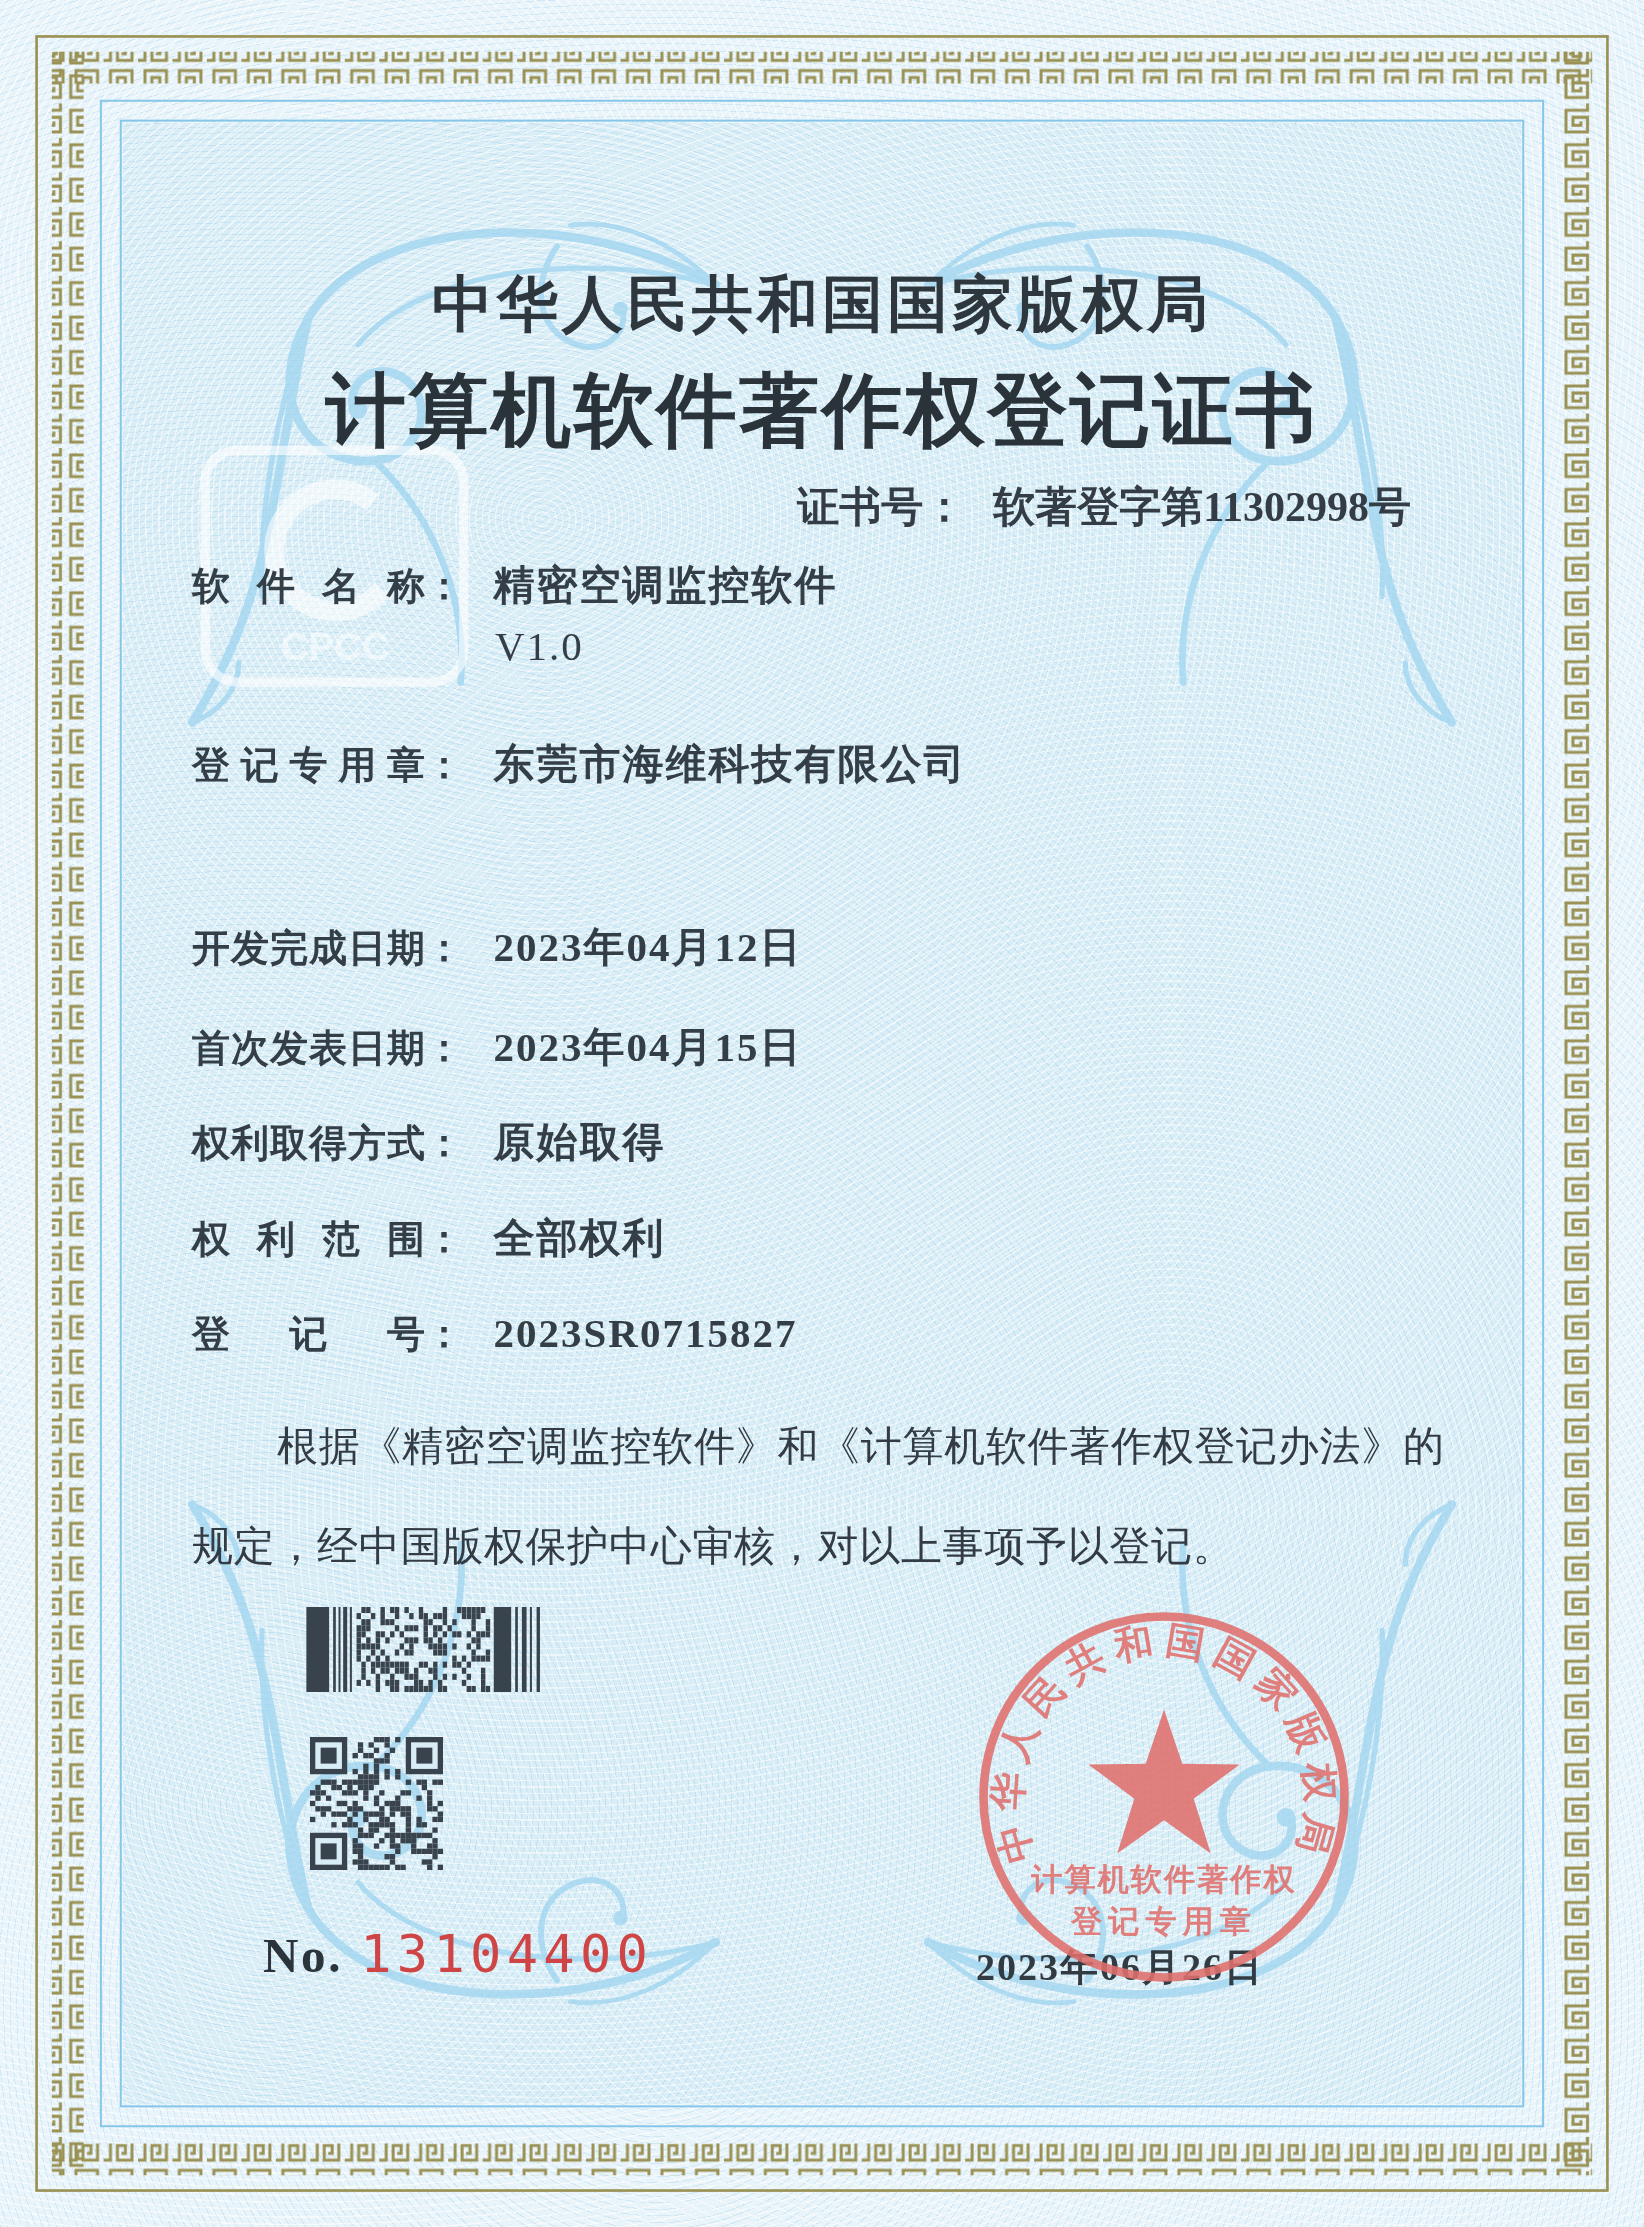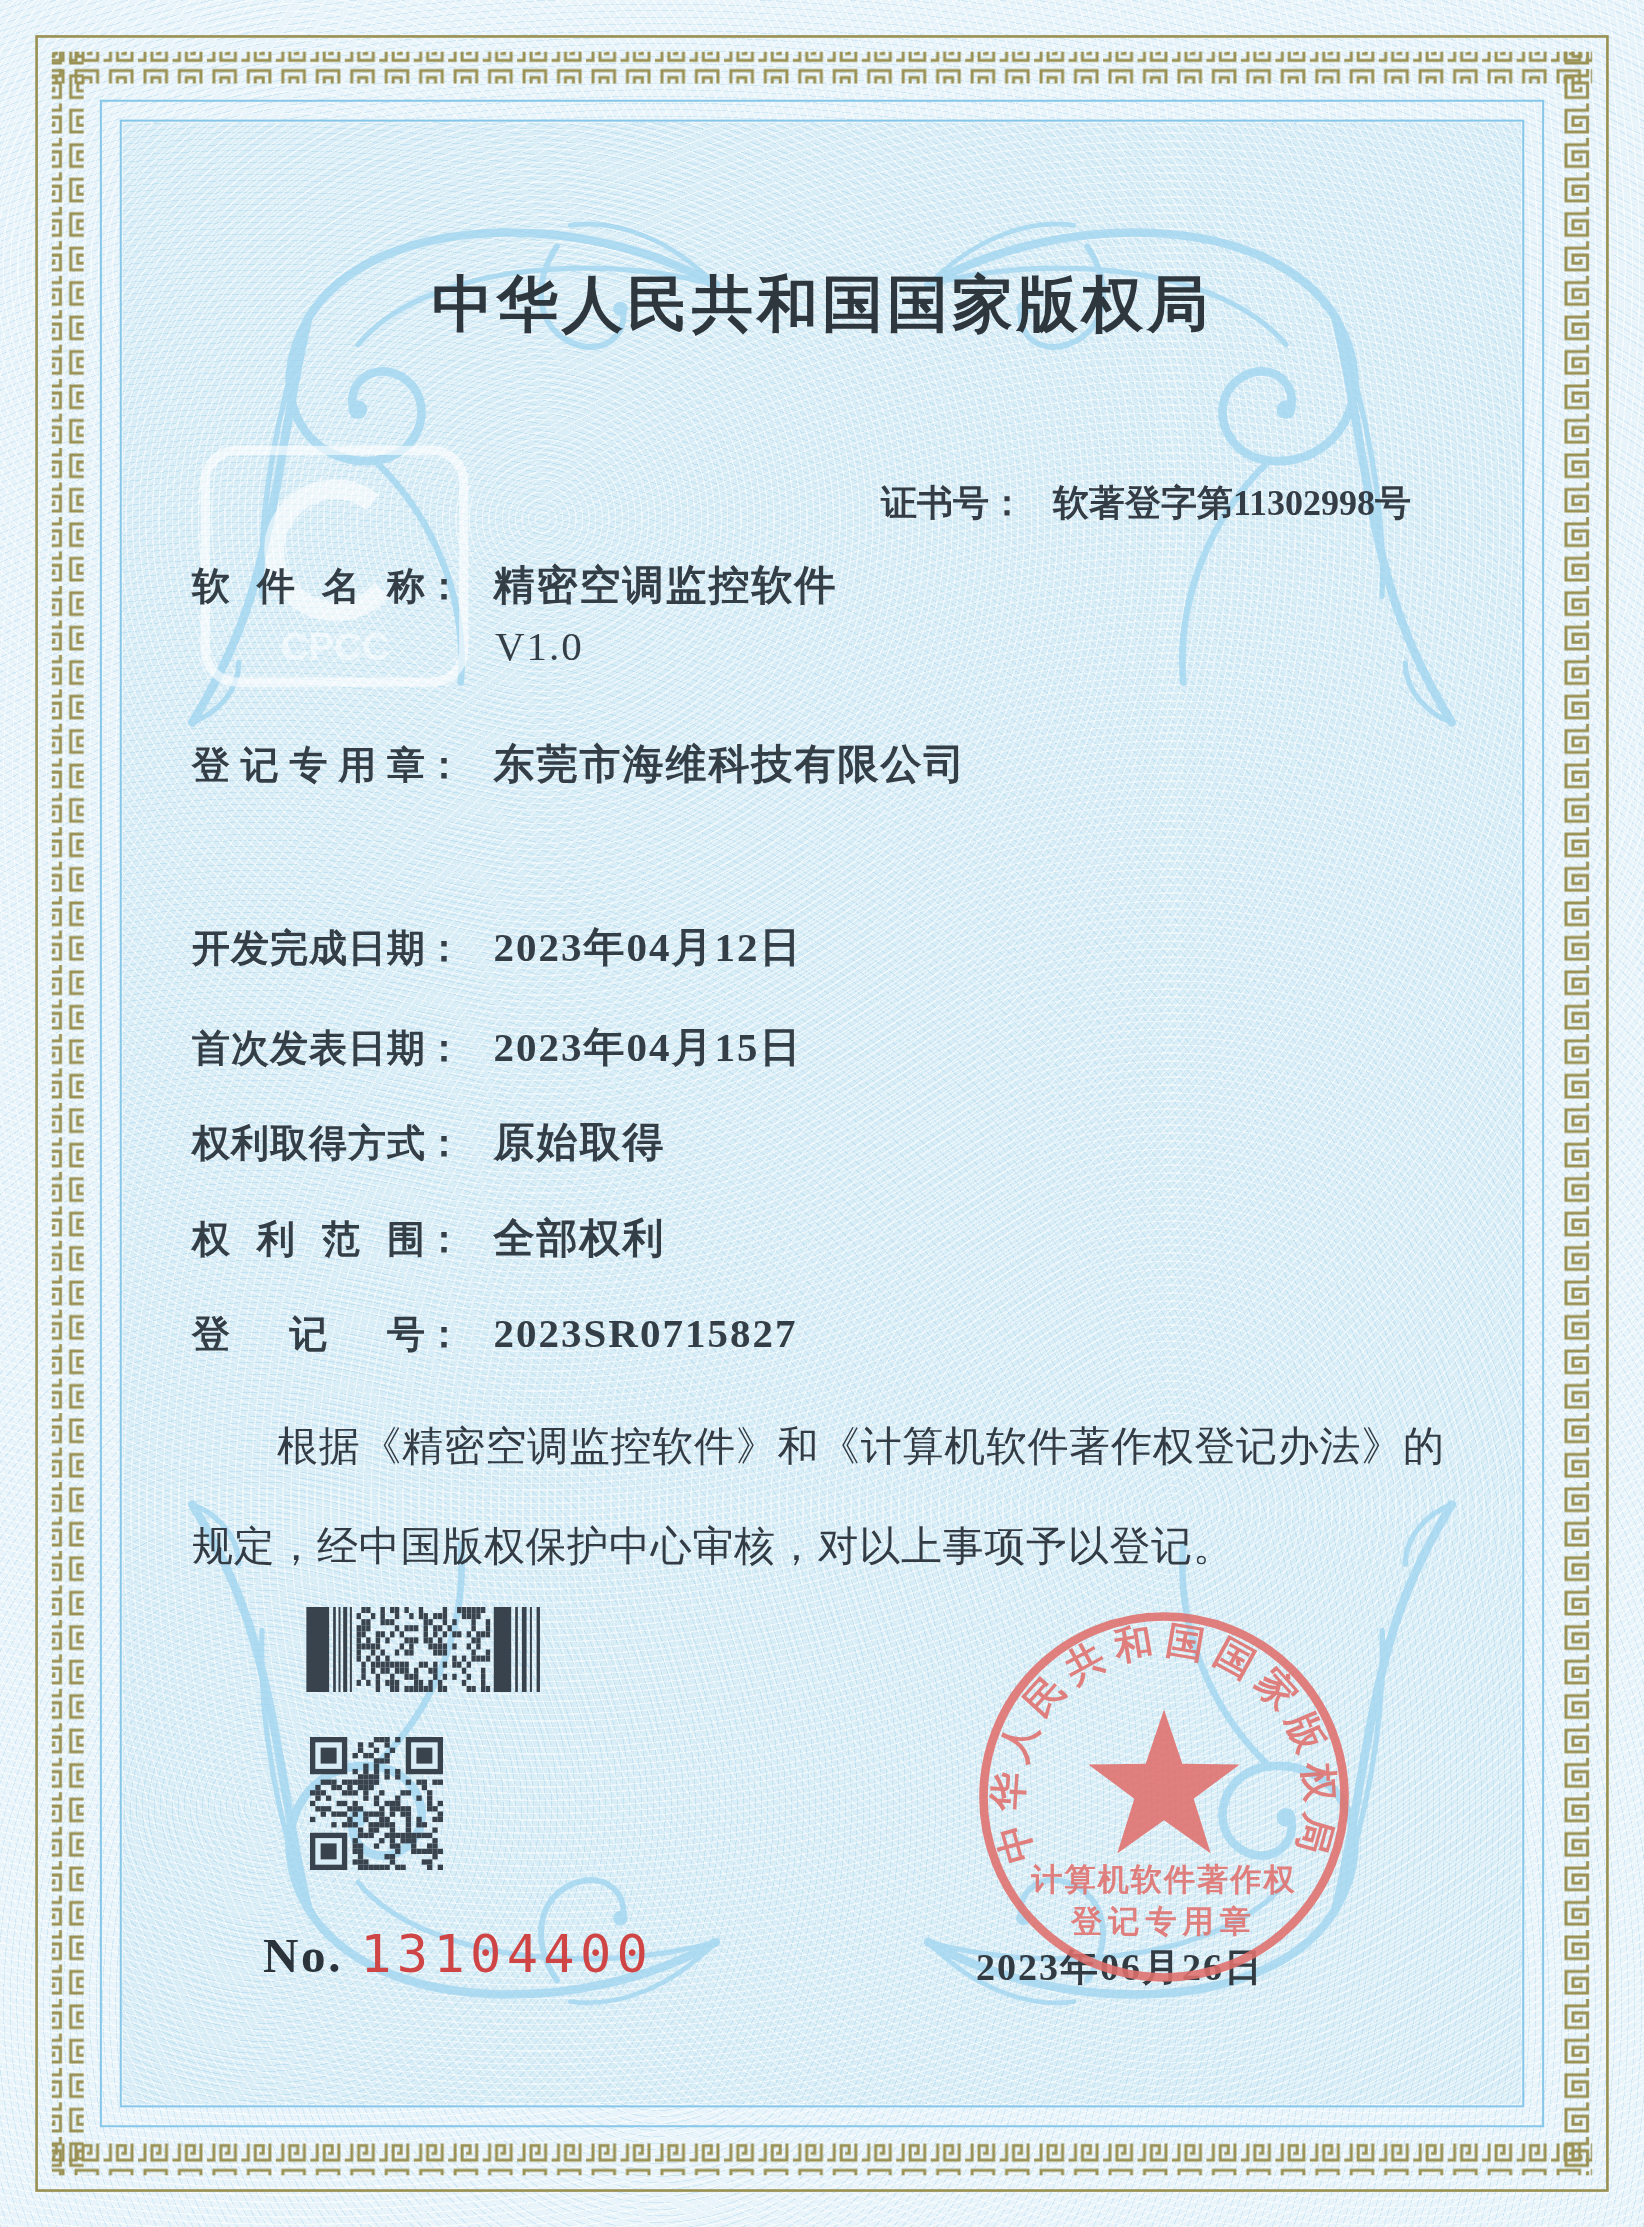--- a/index.html
+++ b/index.html
@@ -25,21 +25,21 @@
   svg.corners{z-index:1;}
   .content{position:absolute;left:0;top:0;width:100%;height:100%;z-index:3;}
   .issuer{
     position:absolute;left:0;right:0;top:264px;text-align:center;
     font-size:61px;font-weight:700;letter-spacing:4px;color:#2f373e;
   }
   .cert-title{
     position:absolute;left:0;right:0;top:358px;text-align:center;
     font-size:80px;font-weight:800;letter-spacing:2.7px;color:#2b333a;
   }
-  .certno-line{position:absolute;right:233px;top:479px;font-size:36px;font-weight:600;color:#343d45;}
+  .certno-line{position:absolute;right:233px;top:479px;font-size:42px;font-weight:600;color:#343d45;}
   .certno-line .lbl{margin-right:28px;}
   .field{position:absolute;left:192px;font-size:41px;font-weight:600;white-space:nowrap;color:#343e47;}
   .field .lchars{display:inline-block;width:233px;font-size:38px;font-weight:700;
     text-align:justify;text-align-last:justify;vertical-align:baseline;}
   .field .colon{font-size:38px;font-weight:700;}
   .field .fval{margin-left:30.5px;letter-spacing:2px;}
   .fval2{position:absolute;left:495px;font-size:41px;font-weight:400;letter-spacing:2px;color:#343e47;}
   .row0 .fval{font-weight:700;}
   .para{position:absolute;left:192px;width:1263px;font-size:41px;font-weight:500;
     color:#333c45;letter-spacing:0.7px;white-space:nowrap;}
@@ -103,20 +103,21 @@
     <rect x="78" y="3234" width="2324" height="48" fill="url(#mkH)"></rect>
     <rect x="78" y="78" width="48" height="3204" fill="url(#mkV)"></rect>
     <rect x="2354" y="78" width="48" height="3204" fill="url(#mkV)"></rect>
     <rect x="152" y="152" width="2176" height="3056" fill="none" stroke="#86c6e9" stroke-width="3"></rect>
     <rect x="182" y="182" width="2116" height="2996" fill="none" stroke="#86c6e9" stroke-width="3"></rect>
   </svg>
 
   <div class="content">
 
     <div class="issuer">中华人民共和国国家版权局</div>
+    <div class="cert-title">计算机软件著作权登记证书</div>
 
     <div class="certno-line">
       <span class="lbl">证书号：</span><span>软著登字第11302998号</span>
     </div>
 
     <div class="field row0" style="top:558px">
       <span class="lchars">软件名称</span><span class="colon">：</span><span class="fval">精密空调监控软件</span>
     </div>
     <div class="fval2" style="top:622px">V1.0</div>
 

